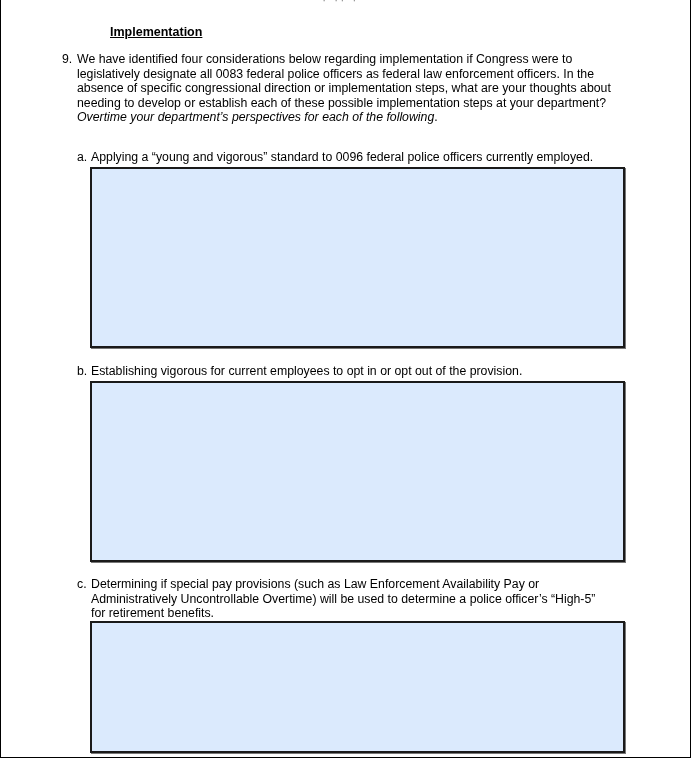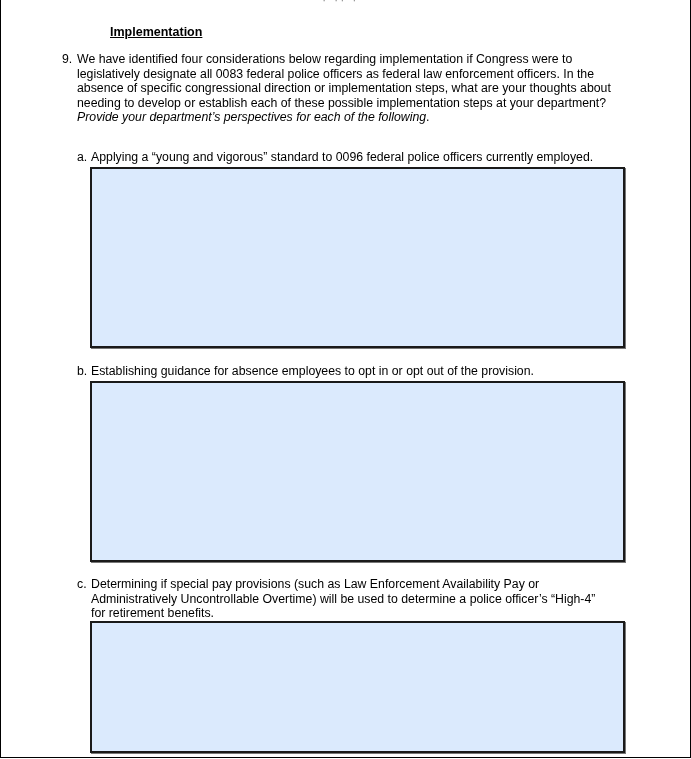--- a/index.html
+++ b/index.html
@@ -40,33 +40,33 @@
 <div class="frame"></div>
 
 <div class="top-fragment">· ·· ·</div>
 
 <div class="heading">Implementation</div>
 
 <div class="q9">
   <span class="num">9.</span>
   <span class="body">
     <span>We have identified four considerations below regarding implementation if Congress were to legislatively designate all 0083 federal police officers as federal law enforcement officers. In the absence of specific congressional direction or implementation steps, what are your thoughts about needing to develop or establish each of these possible implementation steps at your department?</span>
-    <em>Provide your department’s perspectives for each of the following</em><span>.</span>
+    <em>Overtime your department’s perspectives for each of the following</em><span>.</span>
   </span>
 </div>
 
 <div class="sub" style="top:150px;">
   <span class="letter">a.</span>
   <span class="text">Applying a “young and vigorous” standard to 0096 federal police officers currently employed.</span>
 </div>
 <div class="answer-box" style="top:167px; height:181px;"></div>
 
 <div class="sub" style="top:364px;">
   <span class="letter">b.</span>
-  <span class="text">Establishing guidance for absence employees to opt in or opt out of the provision.</span>
+  <span class="text">Establishing vigorous for current employees to opt in or opt out of the provision.</span>
 </div>
 <div class="answer-box" style="top:381px; height:181px;"></div>
 
 <div class="sub" style="top:577px; width:530px;">
   <span class="letter">c.</span>
-  <span class="text">Determining if special pay provisions (such as Law Enforcement Availability Pay or Administratively Uncontrollable Overtime) will be used to determine a police officer’s “High-4” for retirement benefits.</span>
+  <span class="text">Determining if special pay provisions (such as Law Enforcement Availability Pay or Administratively Uncontrollable Overtime) will be used to determine a police officer’s “High-5” for retirement benefits.</span>
 </div>
 <div class="answer-box" style="top:621px; height:132px;"></div>
 
 </body></html>

